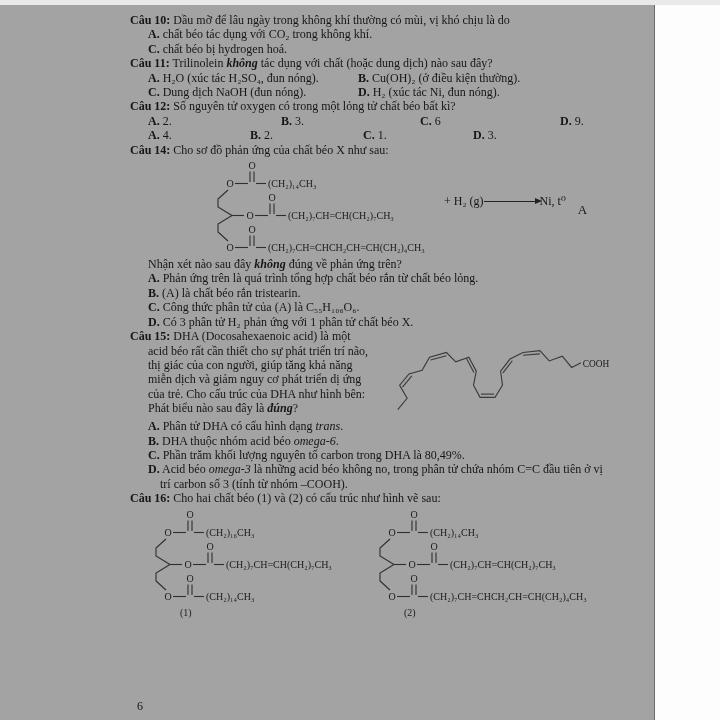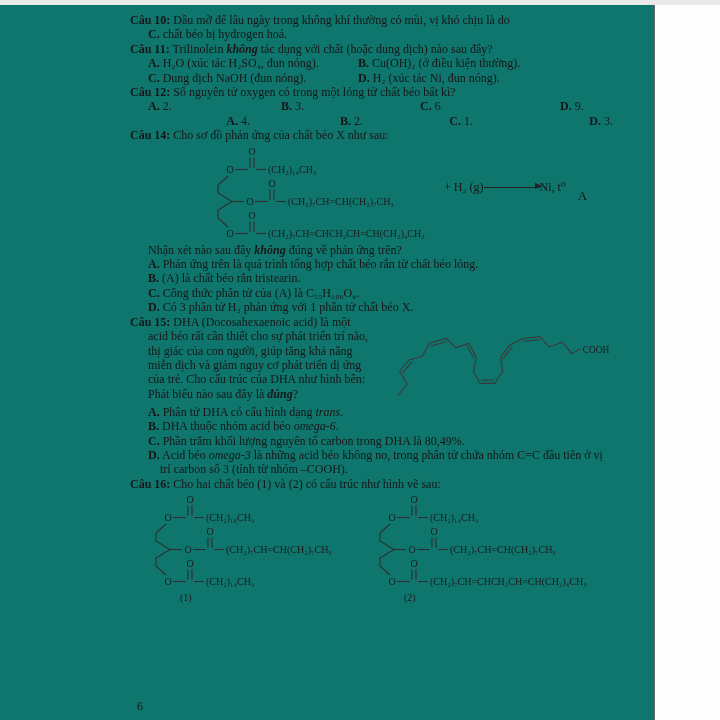--- a/index.html
+++ b/index.html
@@ -3,31 +3,31 @@
 <meta charset="utf-8">
 <style>
   html,body{margin:0;padding:0;}
   body{
     width:720px;height:720px;background:#fdfdfd;
     font-family:"Liberation Serif","DejaVu Serif",serif;
     font-size:12px;line-height:14.4px;color:#161616;
     position:relative;overflow:hidden;
   }
   .scan-top{position:absolute;top:0;left:0;width:720px;height:5px;background:#e9e9e9;}
-  .page{position:absolute;top:5px;left:0;width:654px;height:715px;border-right:1.5px solid #6a6a6a;background:#0f766e;}
+  .page{position:absolute;top:5px;left:0;width:654px;height:715px;border-right:1.5px solid #6a6a6a;background:#a3a3a3;}
   .content{padding:8px 41px 0 130px;}
   .qlabel{font-weight:700;}
   .stem{margin:0;padding-left:18px;text-indent:-18px;}
   .cont{margin:0;padding-left:18px;}
   .opts{padding-left:18px;}
   .opt{margin:0;padding-left:12px;text-indent:-12px;}
   .letter{font-weight:700;}
   .opts2{display:grid;grid-template-columns:210px 1fr;padding-left:18px;}
   .opts4a{display:grid;grid-template-columns:133px 139px 140px 1fr;padding-left:18px;}
-  .opts4b{display:grid;grid-template-columns:102px 113px 110px 1fr;padding-left:18px;text-align:right;}
+  .opts4b{display:grid;grid-template-columns:102px 113px 110px 1fr;padding-left:18px;}
   .i{font-style:italic;}
   .bi{font-weight:700;font-style:italic;}
   svg text{font-family:"Liberation Serif","DejaVu Serif",serif;fill:#1c1c1c;}
   .chem-row{display:flex;align-items:flex-start;margin-left:64px;}
   .rxn{display:flex;flex-direction:row;align-items:center;margin-top:38px;margin-left:10px;}
   .rxn .above,.rxn .below{font-size:12px;line-height:13px;}
   .arrow-line{position:relative;width:56px;height:0;border-top:1.3px solid #222;margin:3px 0;}
   .arrow-line::after{content:"";position:absolute;right:-2px;top:-4.2px;width:0;height:0;
     border-left:7px solid #222;border-top:3.5px solid transparent;border-bottom:3.5px solid transparent;}
   .product{margin:46px 0 0 12px;font-size:13px;}
@@ -39,20 +39,21 @@
 </head>
 <body>
 
 <div class="scan-top"></div>
 <div class="page">
 <div class="content">
 
   <div>
     <p class="stem"><b class="qlabel">Câu 10:</b> <span>Dầu mỡ để lâu ngày trong không khí thường có mùi, vị khó chịu là do</span></p>
     <div class="opts">
+      <p class="opt"><b class="letter">A.</b> <span>chất béo tác dụng với CO₂ trong không khí.</span></p>
       <p class="opt"><b class="letter">C.</b> <span>chất béo bị hydrogen hoá.</span></p>
     </div>
   </div>
 
   <div>
     <p class="stem"><b class="qlabel">Câu 11:</b> <span><span>Trilinolein </span><span class="bi">không</span><span> tác dụng với chất (hoặc dung dịch) nào sau đây?</span></span></p>
     <div class="opts2">
       <p class="opt"><b class="letter">A.</b> <span>H₂O (xúc tác H₂SO₄, đun nóng).</span></p>
       <p class="opt"><b class="letter">B.</b> <span>Cu(OH)₂ (ở điều kiện thường).</span></p>
       <p class="opt"><b class="letter">C.</b> <span>Dung dịch NaOH (đun nóng).</span></p>

